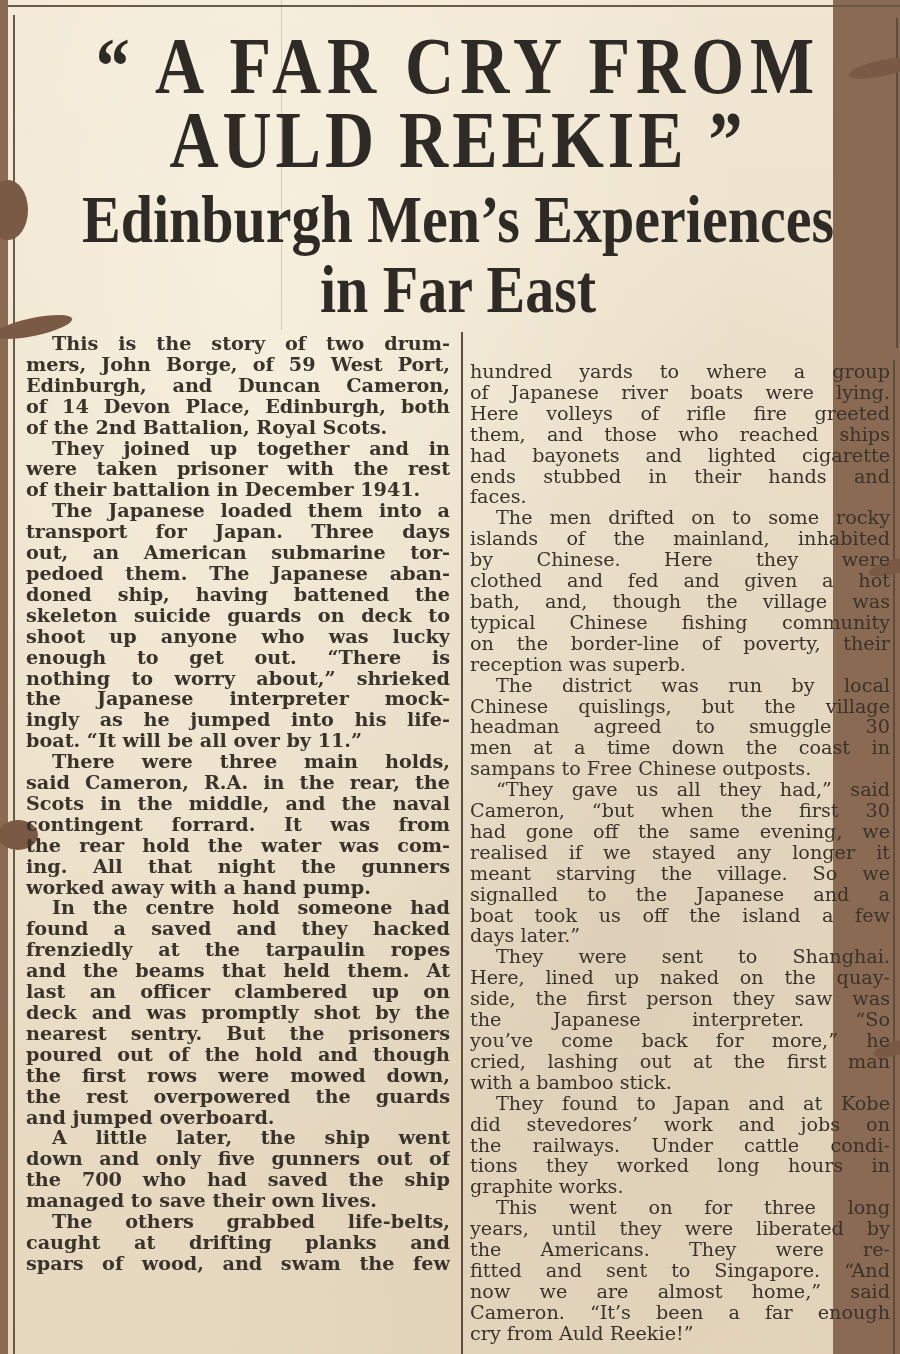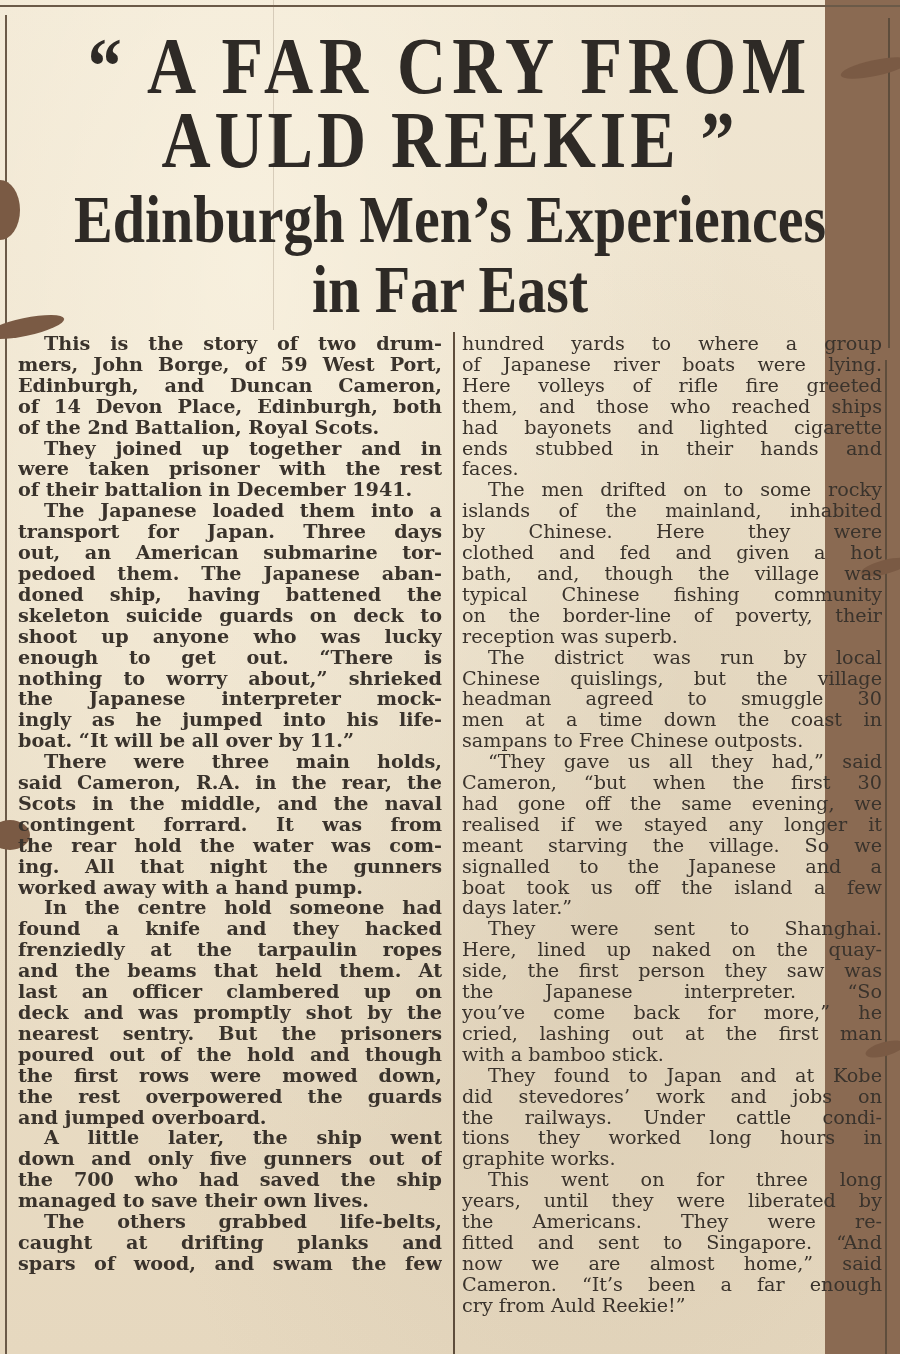--- a/index.html
+++ b/index.html
@@ -2,21 +2,21 @@
 <html><head>
 <meta charset="utf-8">
 <style>
   html, body { margin: 0; padding: 0; }
   body {
     width: 900px; height: 1354px; overflow: hidden;
     background: #8a6a52;
     position: relative;
   }
   .clipping {
-    position: absolute; left: 0; top: 0; width: 825px; height: 1354px;
+    position: absolute; left: 8px; top: 0; width: 825px; height: 1354px;
     background:
       radial-gradient(ellipse at 30% 20%, rgba(255,250,235,0.55), transparent 60%),
       radial-gradient(ellipse at 75% 70%, rgba(200,185,160,0.35), transparent 55%),
       linear-gradient(180deg, #f0e6d2 0%, #ebdfc8 45%, #e6d8bf 100%);
   }
   .rule-top {
     position: absolute; left: 0; top: 5px; width: 900px; height: 2px; background: #6b5a48;
   }
   .rule-left {
     position: absolute; left: 5px; top: 15px; width: 2px; height: 1340px; background: #6b5a48;
@@ -46,21 +46,21 @@
   .h3 { top: 182px; font-size: 58px; letter-spacing: 0px; line-height: 66px; transform: scaleY(1.15); transform-origin: top center; }
   .h4 { top: 252px; font-size: 58px; line-height: 66px; transform: scaleY(1.15); transform-origin: top center; }
 
   .col {
     position: absolute; top: 334px;
     font-family: "DejaVu Serif", "Liberation Serif", serif;
     font-size: 19.2px; line-height: 20.9px; color: #3a332c;
     text-align: justify;
   }
   .col-left { left: 18px; width: 424px; font-weight: bold; }
-  .col-right { left: 462px; width: 420px; }
+  .col-right { left: 462px; width: 420px; margin-top: 28px; }
   .col .line { display: block; text-align: justify; text-align-last: justify; white-space: nowrap; overflow: hidden; }
   .col .line.last { text-align-last: left; }
   .col .line.indent { padding-left: 26px; }
 </style>
 </head>
 <body>
 
 <div class="clipping">
   <div class="rule-top"></div>
   <div class="rule-left"></div>
@@ -103,21 +103,21 @@
       <span class="line">ingly as he jumped into his life-</span>
       <span class="line last">boat. “It will be all over by 11.”</span>
       <span class="line indent">There were three main holds,</span>
       <span class="line">said Cameron, R.A. in the rear, the</span>
       <span class="line">Scots in the middle, and the naval</span>
       <span class="line">contingent forrard. It was from</span>
       <span class="line">the rear hold the water was com-</span>
       <span class="line">ing. All that night the gunners</span>
       <span class="line last">worked away with a hand pump.</span>
       <span class="line indent">In the centre hold someone had</span>
-      <span class="line">found a knife and they hacked</span>
+      <span class="line">found a saved and they hacked</span>
       <span class="line">frenziedly at the tarpaulin ropes</span>
       <span class="line">and the beams that held them. At</span>
       <span class="line">last an officer clambered up on</span>
       <span class="line">deck and was promptly shot by the</span>
       <span class="line">nearest sentry. But the prisoners</span>
       <span class="line">poured out of the hold and though</span>
       <span class="line">the first rows were mowed down,</span>
       <span class="line">the rest overpowered the guards</span>
       <span class="line last">and jumped overboard.</span>
       <span class="line indent">A little later, the ship went</span>

